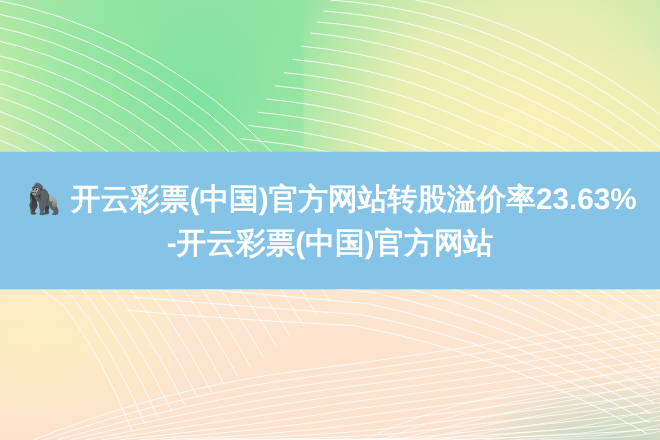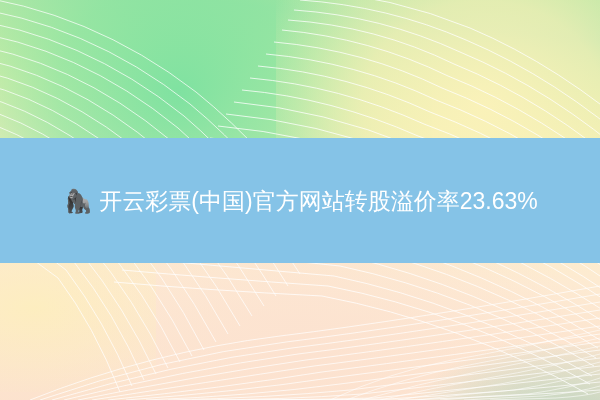--- a/index.html
+++ b/index.html
@@ -123,22 +123,22 @@
     top: 138px;
     height: 125px;
     background: #85c3e7;
     display: flex;
     flex-direction: column;
     align-items: center;
     justify-content: center;
   }
   .caption-line {
     color: #ffffff;
-    font-weight: normal;
-    font-size: 23px;
+    font-weight: bold;
+    font-size: 27px;
     line-height: 40px;
     letter-spacing: 0px;
     white-space: nowrap;
     text-align: left;
   }
   .caption-line-1 { padding-left: 2px; }
   .caption-line-2 { }
 </style>
 </head>
 <body>
@@ -235,15 +235,16 @@
       <path d="M 398,400 Q 448,392 500,384 Q 556,374 600,362"></path>
       <path d="M 418,400 Q 464,394 514,390 Q 564,382 600,370"></path>
       <path d="M 440,400 Q 482,396 528,394 Q 572,388 600,378"></path>
       <path d="M 464,400 Q 500,398 542,396 Q 580,392 600,386"></path>
       <path d="M 490,400 Q 520,399 556,398 Q 586,396 600,392"></path>
     </g>
   </svg>
 
   <div class="caption-band">
     <div class="caption-line caption-line-1">🦍 开云彩票(中国)官方网站转股溢价率23.63%</div>
+    <div class="caption-line caption-line-2">-开云彩票(中国)官方网站</div>
   </div>
 
 </div>
 
 </body></html>

